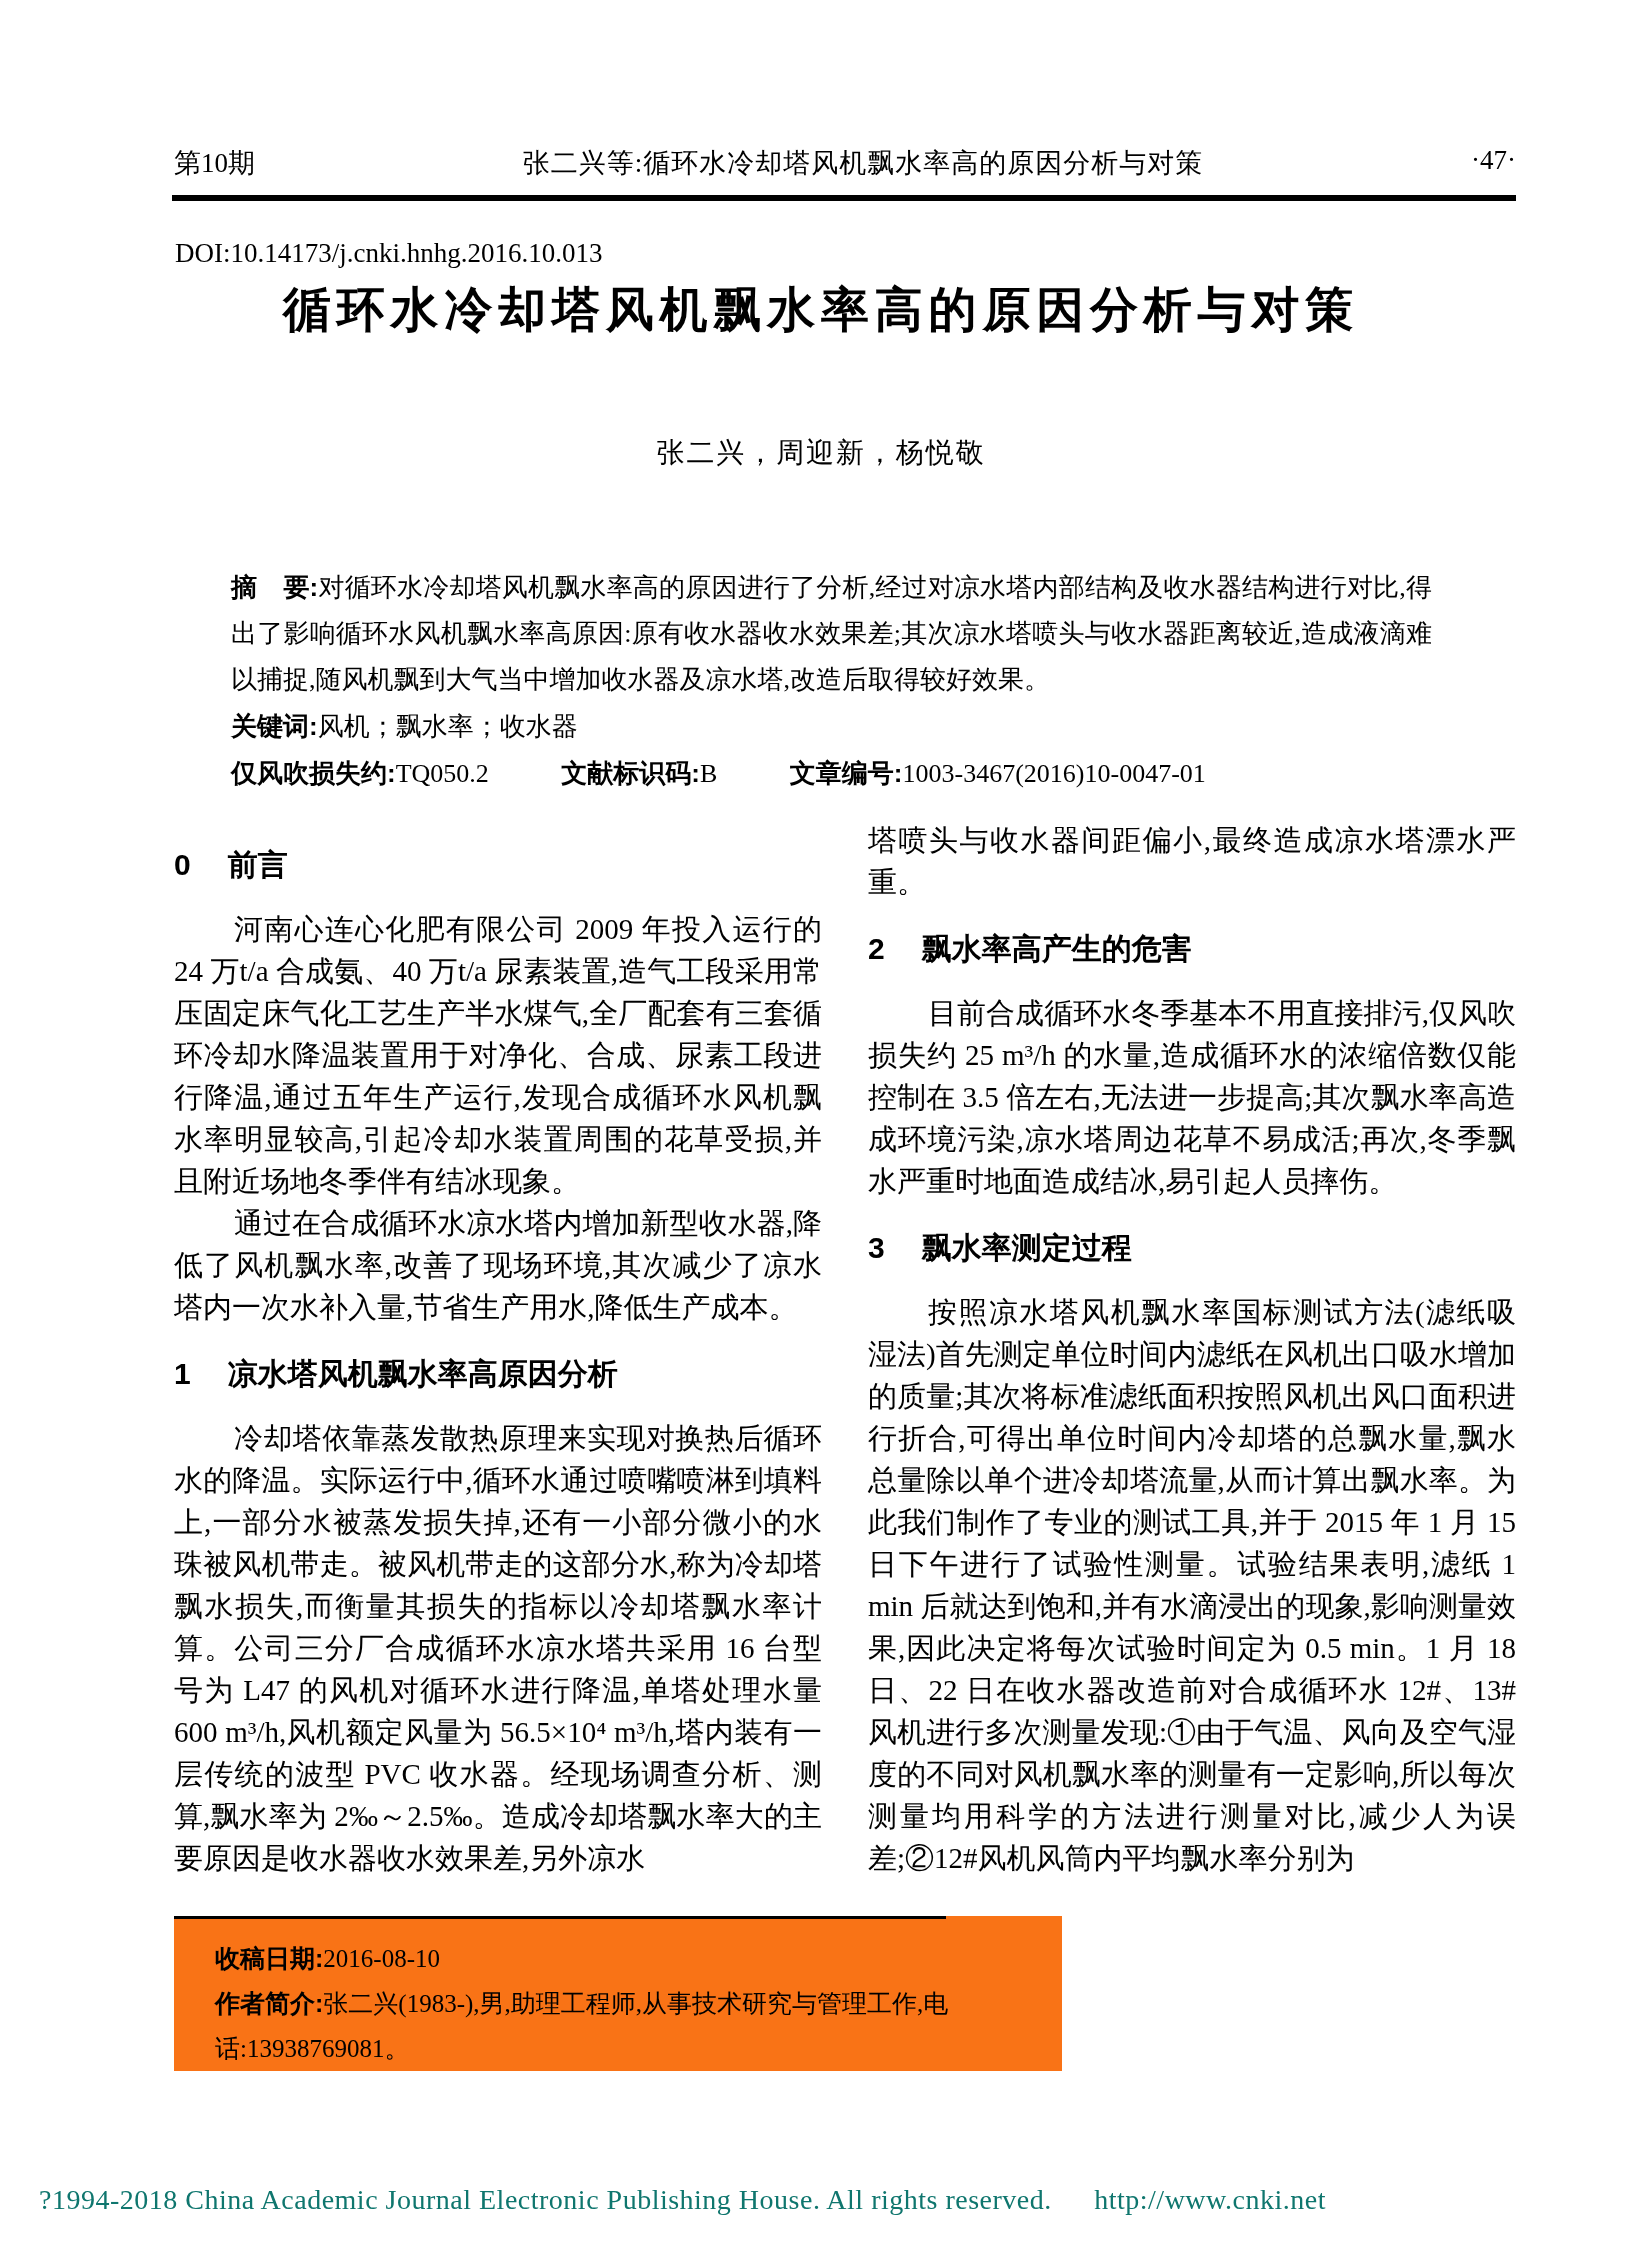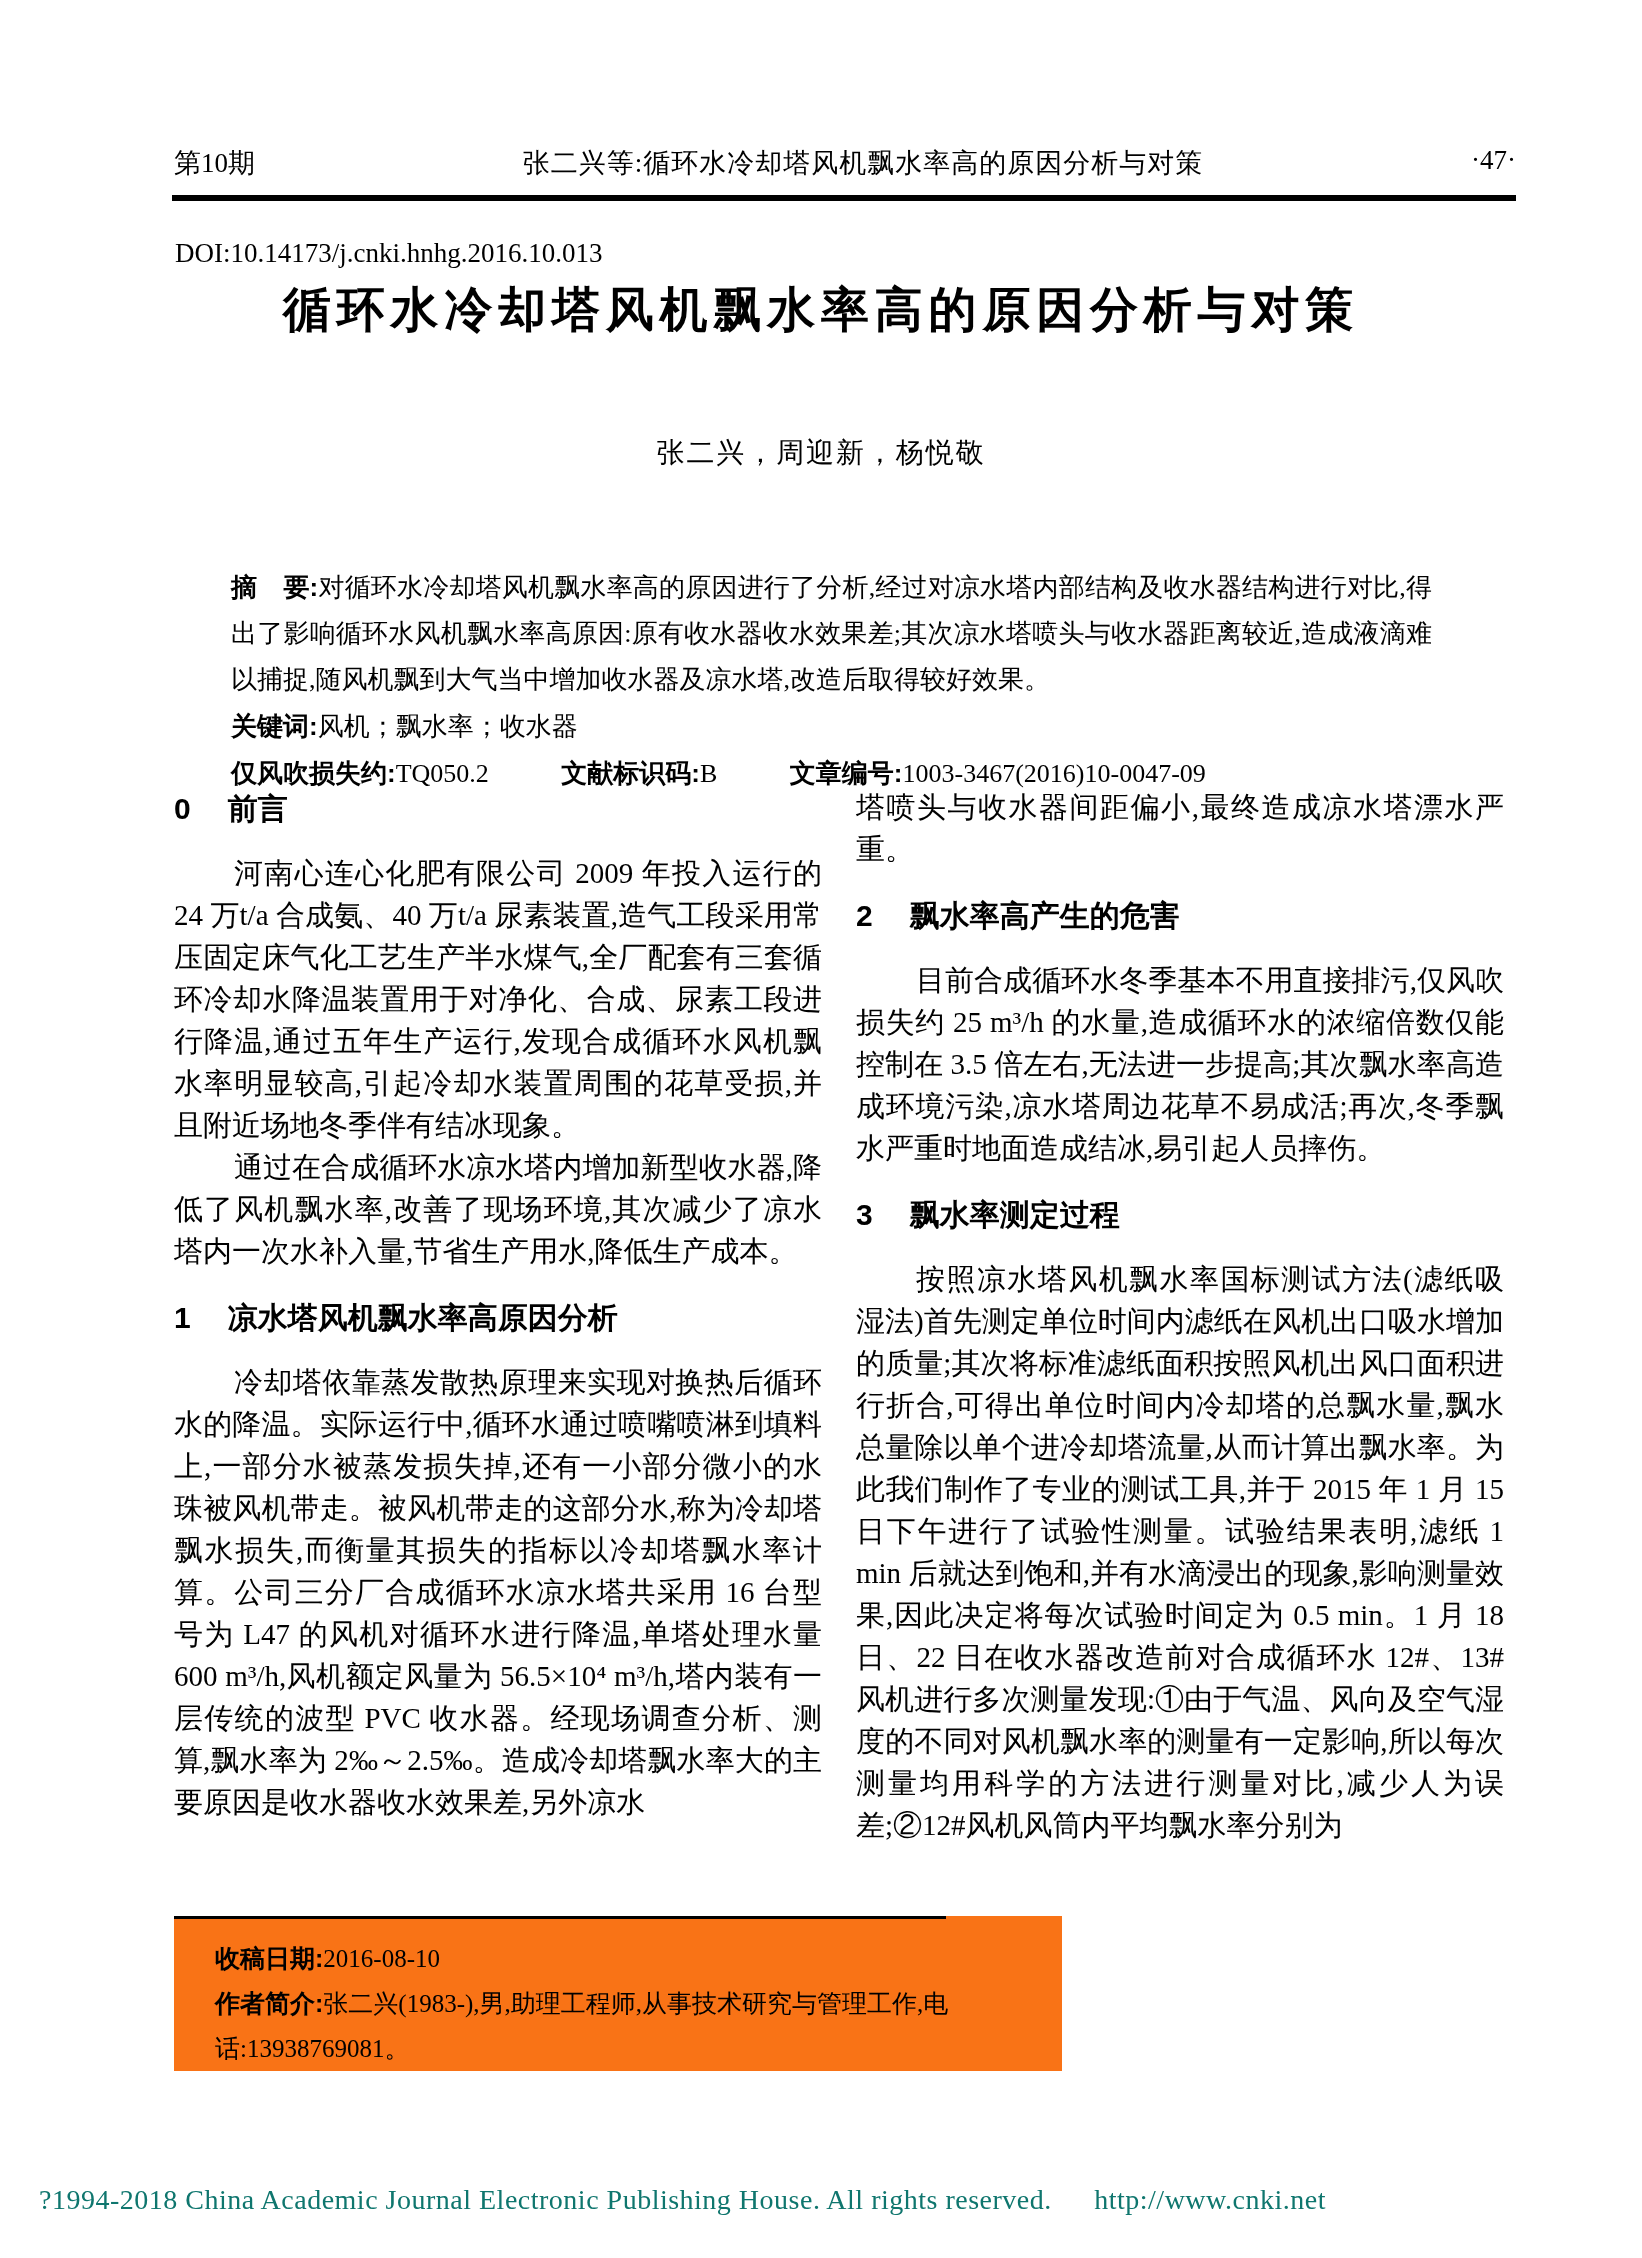--- a/index.html
+++ b/index.html
@@ -54,22 +54,22 @@
     font-size: 26px; line-height: 46px;
     text-align: justify;
   }
   .front p { margin: 0; }
   .front b { font-family: "Liberation Sans", sans-serif; font-weight: bold; }
   .meta .seg { margin-right: 66px; white-space: nowrap; }
   .meta .seg:last-child { margin-right: 0; }
   
   .columns {
     position: absolute;
-    top: 786px; left: 174px; width: 1342px;
-    display: flex; gap: 34px;
+    top: 819px; left: 174px; width: 1342px;
+    display: flex; gap: 46px; align-items: flex-end;
   }
   .col {
     width: 648px;
     font-size: 29px; line-height: 42px;
     text-align: justify;
   }
   .col h3 {
     font-family: "Liberation Sans", sans-serif;
     font-size: 30px; font-weight: bold;
     line-height: 41px;
@@ -117,21 +117,21 @@
   <h1 class="title">循环水冷却塔风机飘水率高的原因分析与对策</h1>
 
   <div class="authors">张二兴，周迎新，杨悦敬</div>
 
   <div class="front">
     <p class="abstract"><b>摘　要:</b><span>对循环水冷却塔风机飘水率高的原因进行了分析,经过对凉水塔内部结构及收水器结构进行对比,得出了影响循环水风机飘水率高原因:原有收水器收水效果差;其次凉水塔喷头与收水器距离较近,造成液滴难以捕捉,随风机飘到大气当中增加收水器及凉水塔,改造后取得较好效果。</span></p>
     <p class="keywords"><b>关键词:</b><span>风机；飘水率；收水器</span></p>
     <p class="meta">
       <span class="seg"><b>仅风吹损失约:</b><span>TQ050.2</span></span>
       <span class="seg"><b>文献标识码:</b><span>B</span></span>
-      <span class="seg"><b>文章编号:</b><span>1003-3467(2016)10-0047-09</span></span>
+      <span class="seg"><b>文章编号:</b><span>1003-3467(2016)10-0047-01</span></span>
     </p>
   </div>
 
   <div class="columns">
 
     <div class="col">
       <h3><span class="num">0</span><span>前言</span></h3>
       <p class="indent">河南心连心化肥有限公司 2009 年投入运行的 24 万t/a 合成氨、40 万t/a 尿素装置,造气工段采用常压固定床气化工艺生产半水煤气,全厂配套有三套循环冷却水降温装置用于对净化、合成、尿素工段进行降温,通过五年生产运行,发现合成循环水风机飘水率明显较高,引起冷却水装置周围的花草受损,并且附近场地冬季伴有结冰现象。</p>
       <p class="indent">通过在合成循环水凉水塔内增加新型收水器,降低了风机飘水率,改善了现场环境,其次减少了凉水塔内一次水补入量,节省生产用水,降低生产成本。</p>
       <h3><span class="num">1</span><span>凉水塔风机飘水率高原因分析</span></h3>

